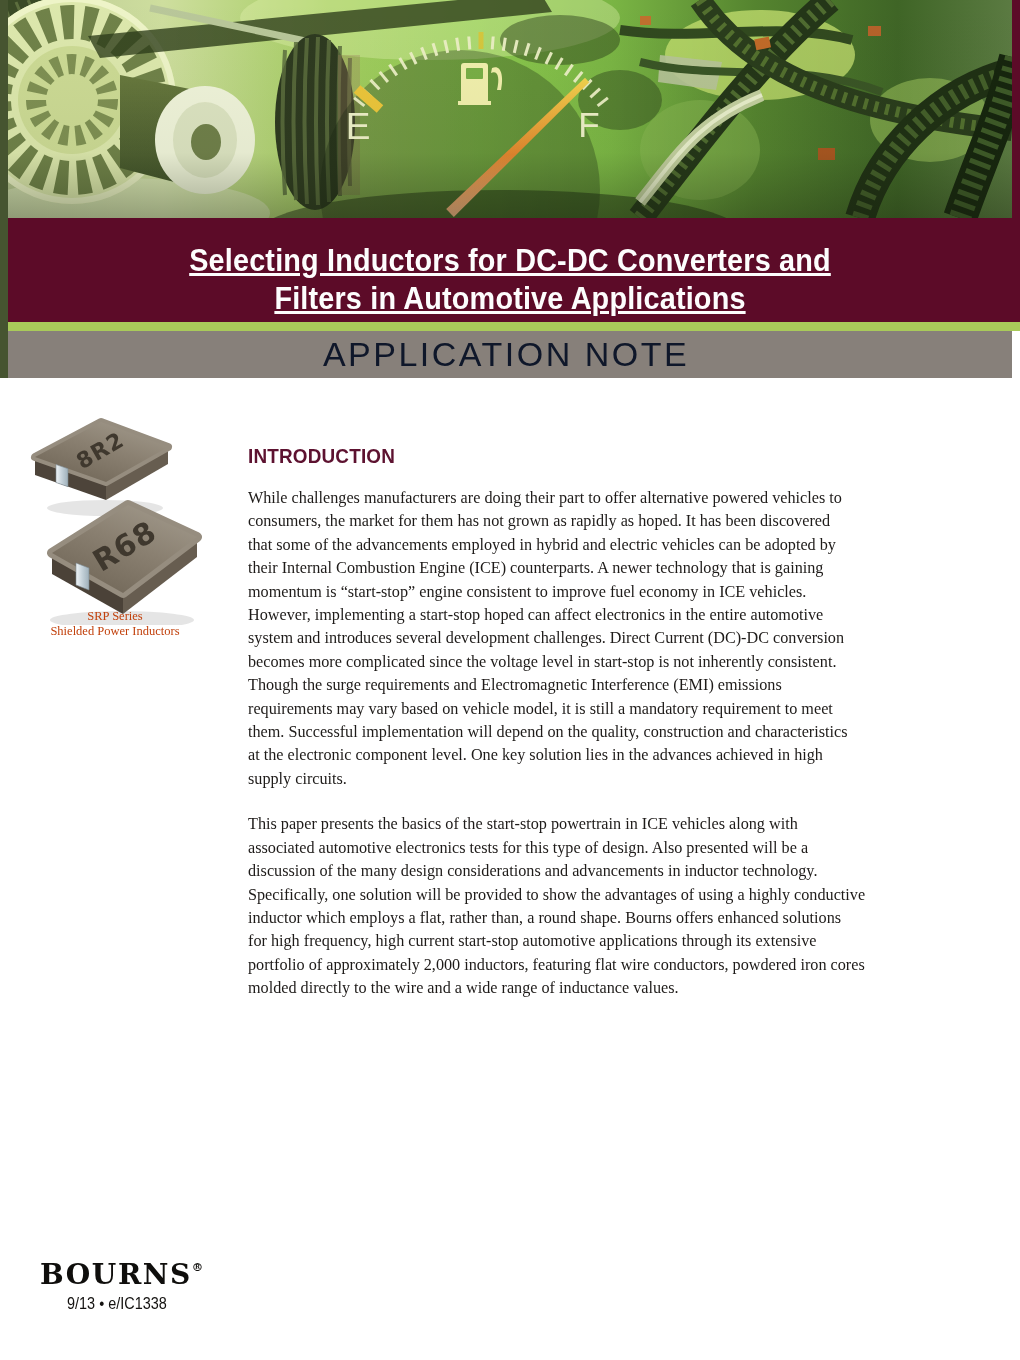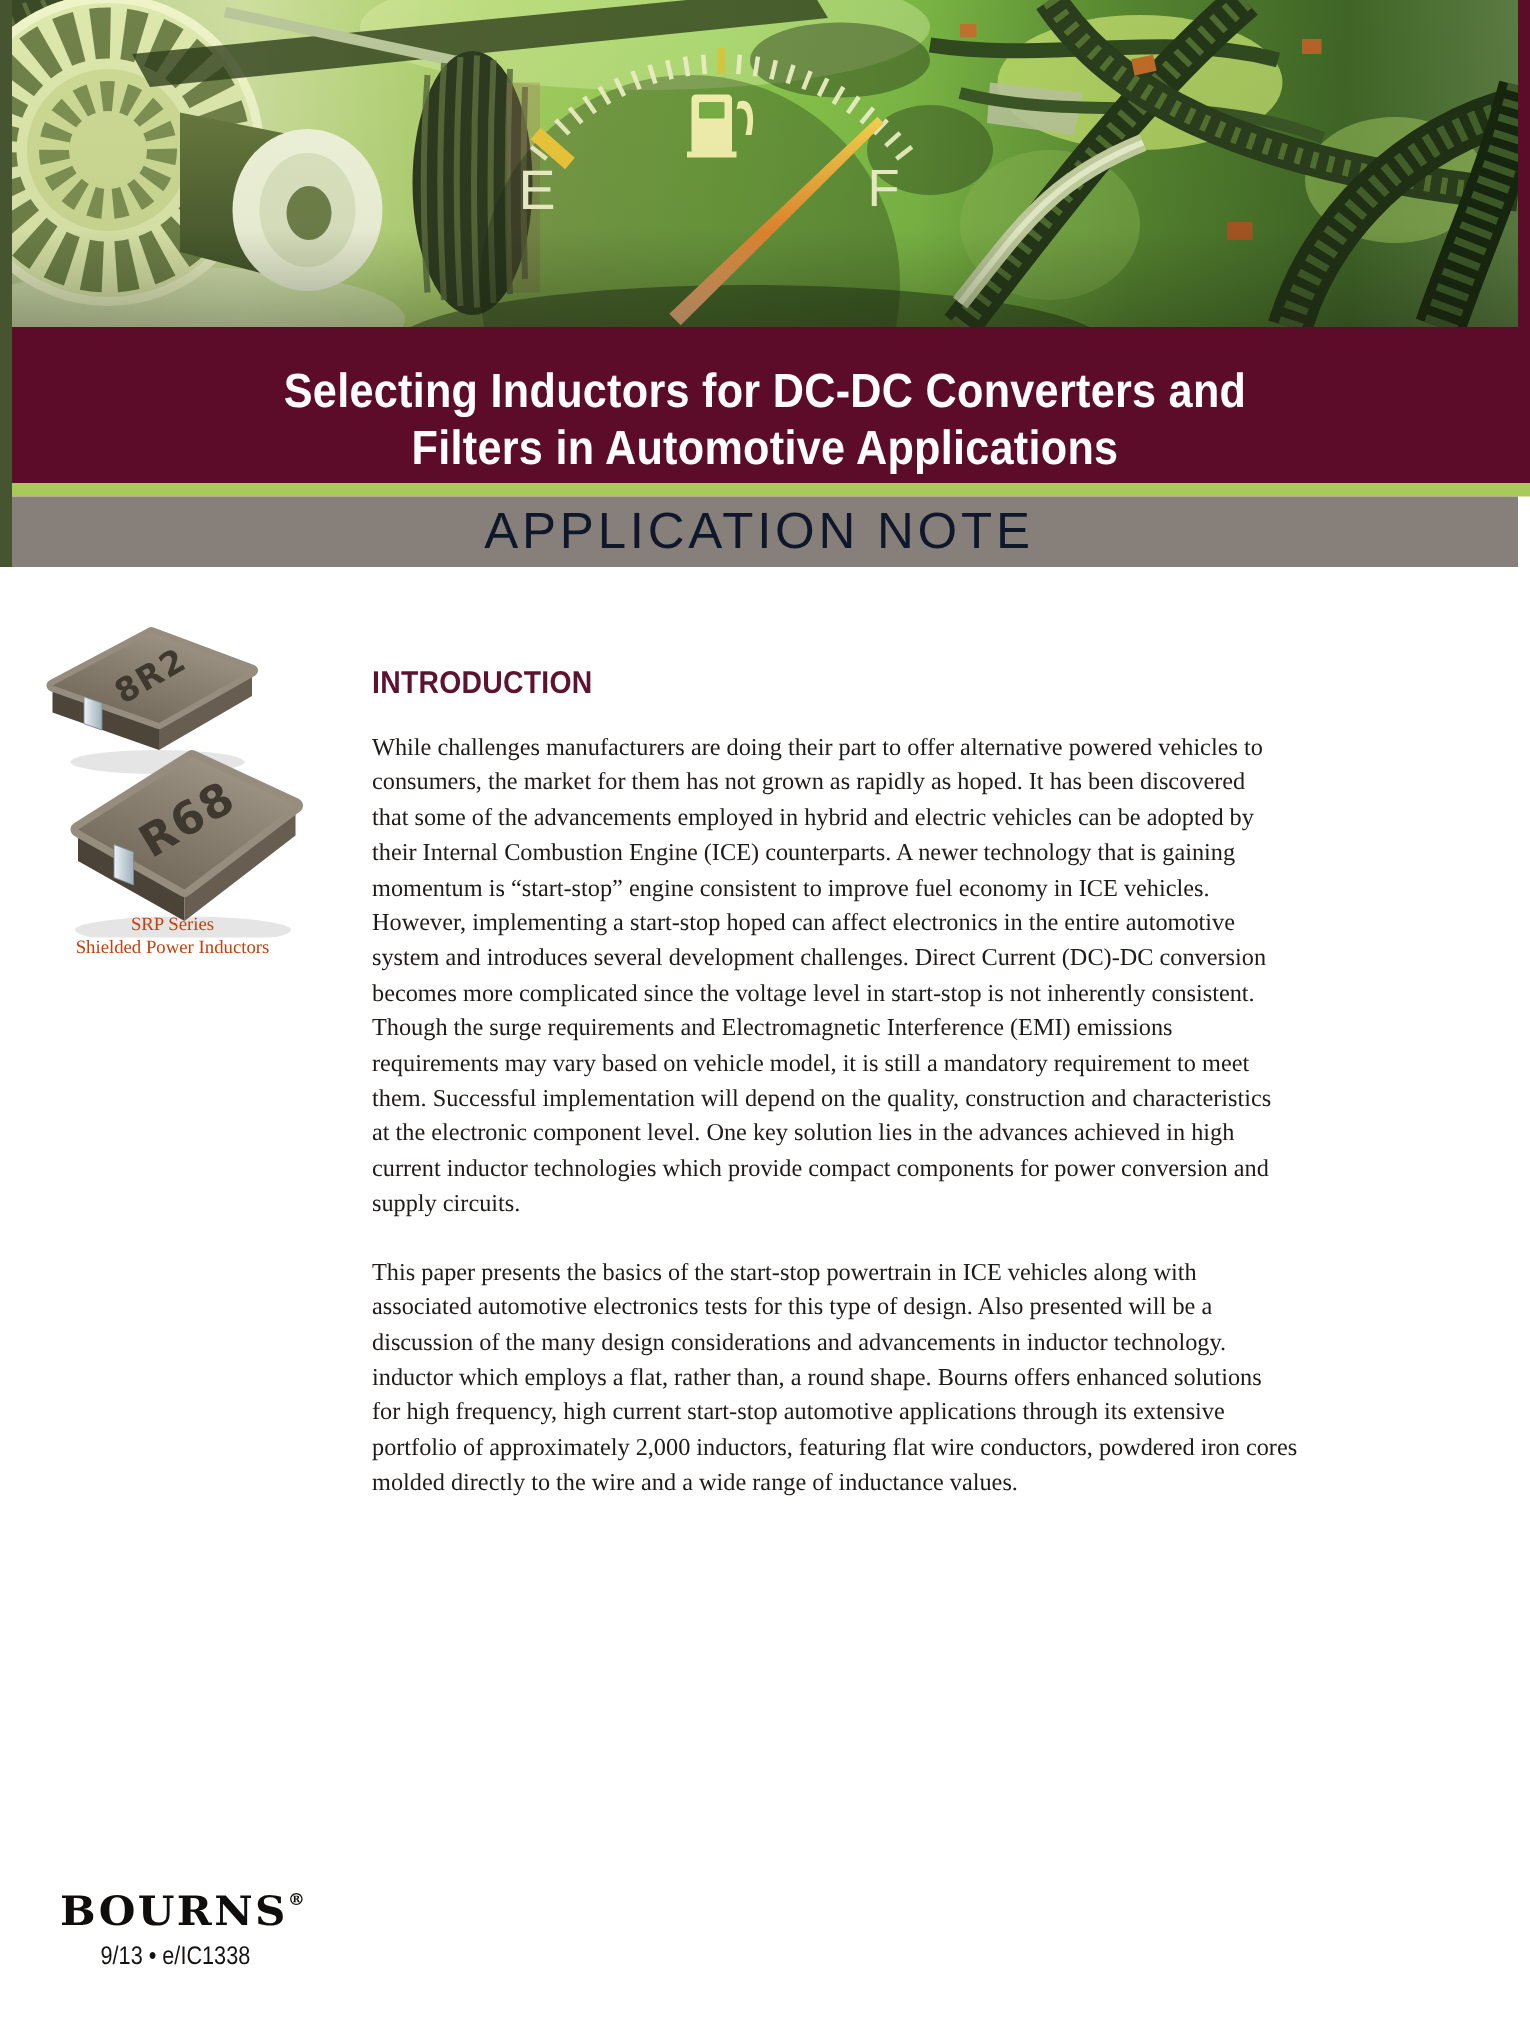--- a/index.html
+++ b/index.html
@@ -2,21 +2,21 @@
 <html><head>
 <meta charset="utf-8">
 <style>
   html,body { margin:0; padding:0; background:#e8e8e8; }
   .page { position:relative; width:1020px; height:1360px; background:#ffffff; overflow:hidden;
           font-family:"Liberation Sans", sans-serif; }
 
   
   .hero { position:absolute; left:0; top:0; width:1020px; height:218px; }
   .title-bar { position:absolute; left:0; top:218px; width:1020px; height:104px;
-               background:#5c0b28; color:#fdfdfd; text-align:center; }
+               background:#5c0b28; color:#fdfdfd; text-align:center;text-decoration:underline; }
   .title-line { font-weight:bold; font-size:32px; line-height:38px; letter-spacing:.2px;
                 transform:scaleX(.9); transform-origin:50% 50%; white-space:nowrap; }
   .title-line.first { padding-top:23px; }
   .stripe { position:absolute; left:0; top:322px; width:1020px; height:9px; background:#a9ca5a; }
   .banner { position:absolute; left:0; top:331px; width:1012px; height:47px; background:#87807a;
             display:flex; align-items:center; justify-content:center; }
   .banner span { color:#0f172a; font-size:34px; font-weight:300; letter-spacing:2.5px; white-space:nowrap; }
   .edge-left  { position:absolute; left:0; top:0; width:8px; height:378px; background:#465430; }
   .edge-right { position:absolute; left:1012px; top:0; width:8px; height:322px; background:#5c0b28; }
 
@@ -245,27 +245,27 @@
         <div>that some of the advancements employed in hybrid and electric vehicles can be adopted by</div>
         <div>their Internal Combustion Engine (ICE) counterparts. A newer technology that is gaining</div>
         <div>momentum is “start-stop” engine consistent to improve fuel economy in ICE vehicles.</div>
         <div>However, implementing a start-stop hoped can affect electronics in the entire automotive</div>
         <div>system and introduces several development challenges. Direct Current (DC)-DC conversion</div>
         <div>becomes more complicated since the voltage level in start-stop is not inherently consistent.</div>
         <div>Though the surge requirements and Electromagnetic Interference (EMI) emissions</div>
         <div>requirements may vary based on vehicle model, it is still a mandatory requirement to meet</div>
         <div>them. Successful implementation will depend on the quality, construction and characteristics</div>
         <div>at the electronic component level. One key solution lies in the advances achieved in high</div>
-        <div>current inductor technologies which provide compact components for power conversion and</div>
         <div>supply circuits.</div>
       </div>
     <div class="para para2">
         <div>This paper presents the basics of the start-stop powertrain in ICE vehicles along with</div>
         <div>associated automotive electronics tests for this type of design. Also presented will be a</div>
         <div>discussion of the many design considerations and advancements in inductor technology.</div>
+        <div>Specifically, one solution will be provided to show the advantages of using a highly conductive</div>
         <div>inductor which employs a flat, rather than, a round shape. Bourns offers enhanced solutions</div>
         <div>for high frequency, high current start-stop automotive applications through its extensive</div>
         <div>portfolio of approximately 2,000 inductors, featuring flat wire conductors, powdered iron cores</div>
         <div>molded directly to the wire and a wide range of inductance values.</div>
       </div>
   </div>
 
   <div class="logo">
     <span>BOURNS</span><sup>®</sup>
   </div>

